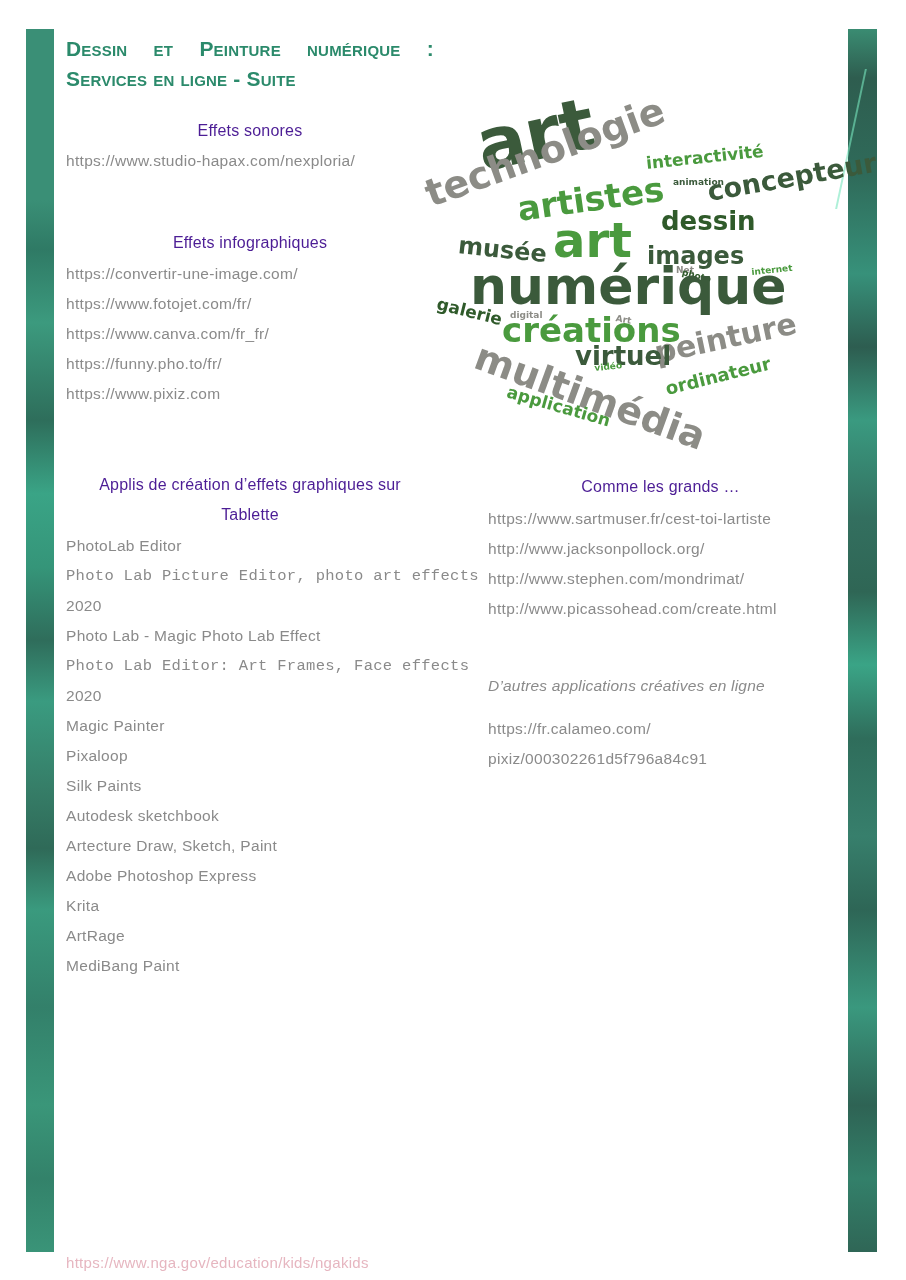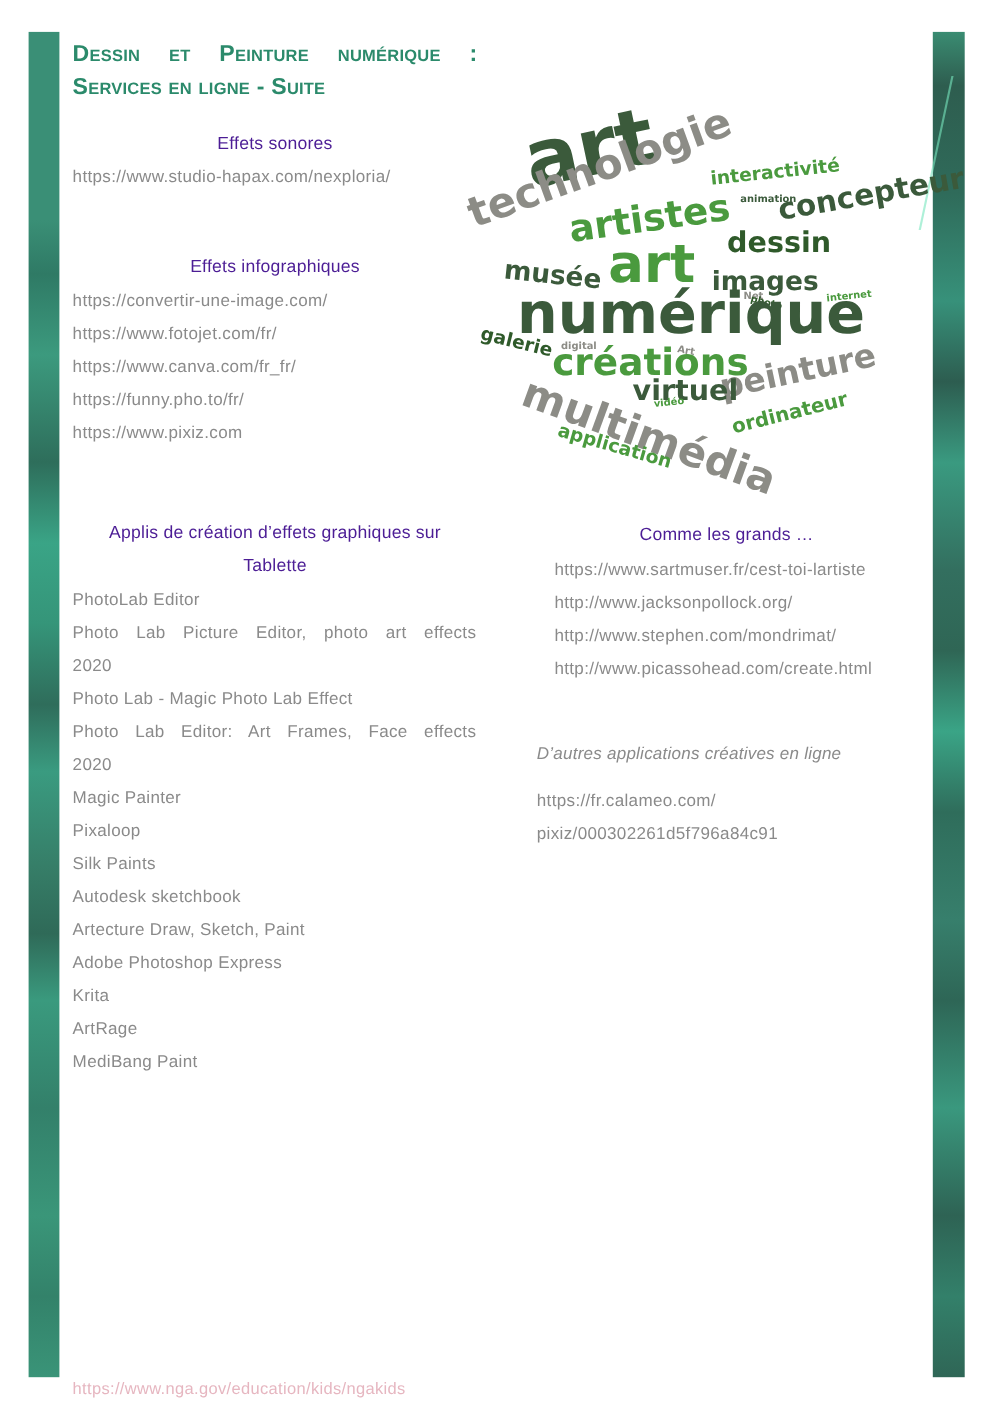--- a/index.html
+++ b/index.html
@@ -75,20 +75,21 @@
       height: 30px;
       line-height: 30px;
       font-weight: normal;
       letter-spacing: 0.3px;
       white-space: nowrap;
     }
     .apps li.justify {
       text-align: justify;
       text-align-last: justify;
       width: 367px;
+      font-family: Liberation Mono, monospace;
     }
     .italic-note {
       position: absolute;
       left: 488px;
       top: 677px;
       color: #8a8a8a;
       font-style: italic;
       font-size: 15.5px;
       letter-spacing: 0.2px;
     }
@@ -168,21 +169,21 @@
   <li>Silk Paints</li>
   <li>Autodesk sketchbook</li>
   <li>Artecture Draw, Sketch, Paint</li>
   <li>Adobe Photoshop Express</li>
   <li>Krita</li>
   <li>ArtRage</li>
   <li>MediBang Paint</li>
 </ul>
 
 <div class="section-heading" style="left:488px; top:478px; width:345px;">Comme les grands …</div>
-<ul class="link-list" style="left:488px; top:504px;margin-left:16px;">
+<ul class="link-list" style="left:488px; top:504px;">
   <li>https://www.sartmuser.fr/cest-toi-lartiste</li>
   <li>http://www.jacksonpollock.org/</li>
   <li>http://www.stephen.com/mondrimat/</li>
   <li>http://www.picassohead.com/create.html</li>
 </ul>
 
 <div class="italic-note">D’autres applications créatives en ligne</div>
 <ul class="link-list" style="left:488px; top:714px;">
   <li>https://fr.calameo.com/</li>
   <li>pixiz/000302261d5f796a84c91</li>

